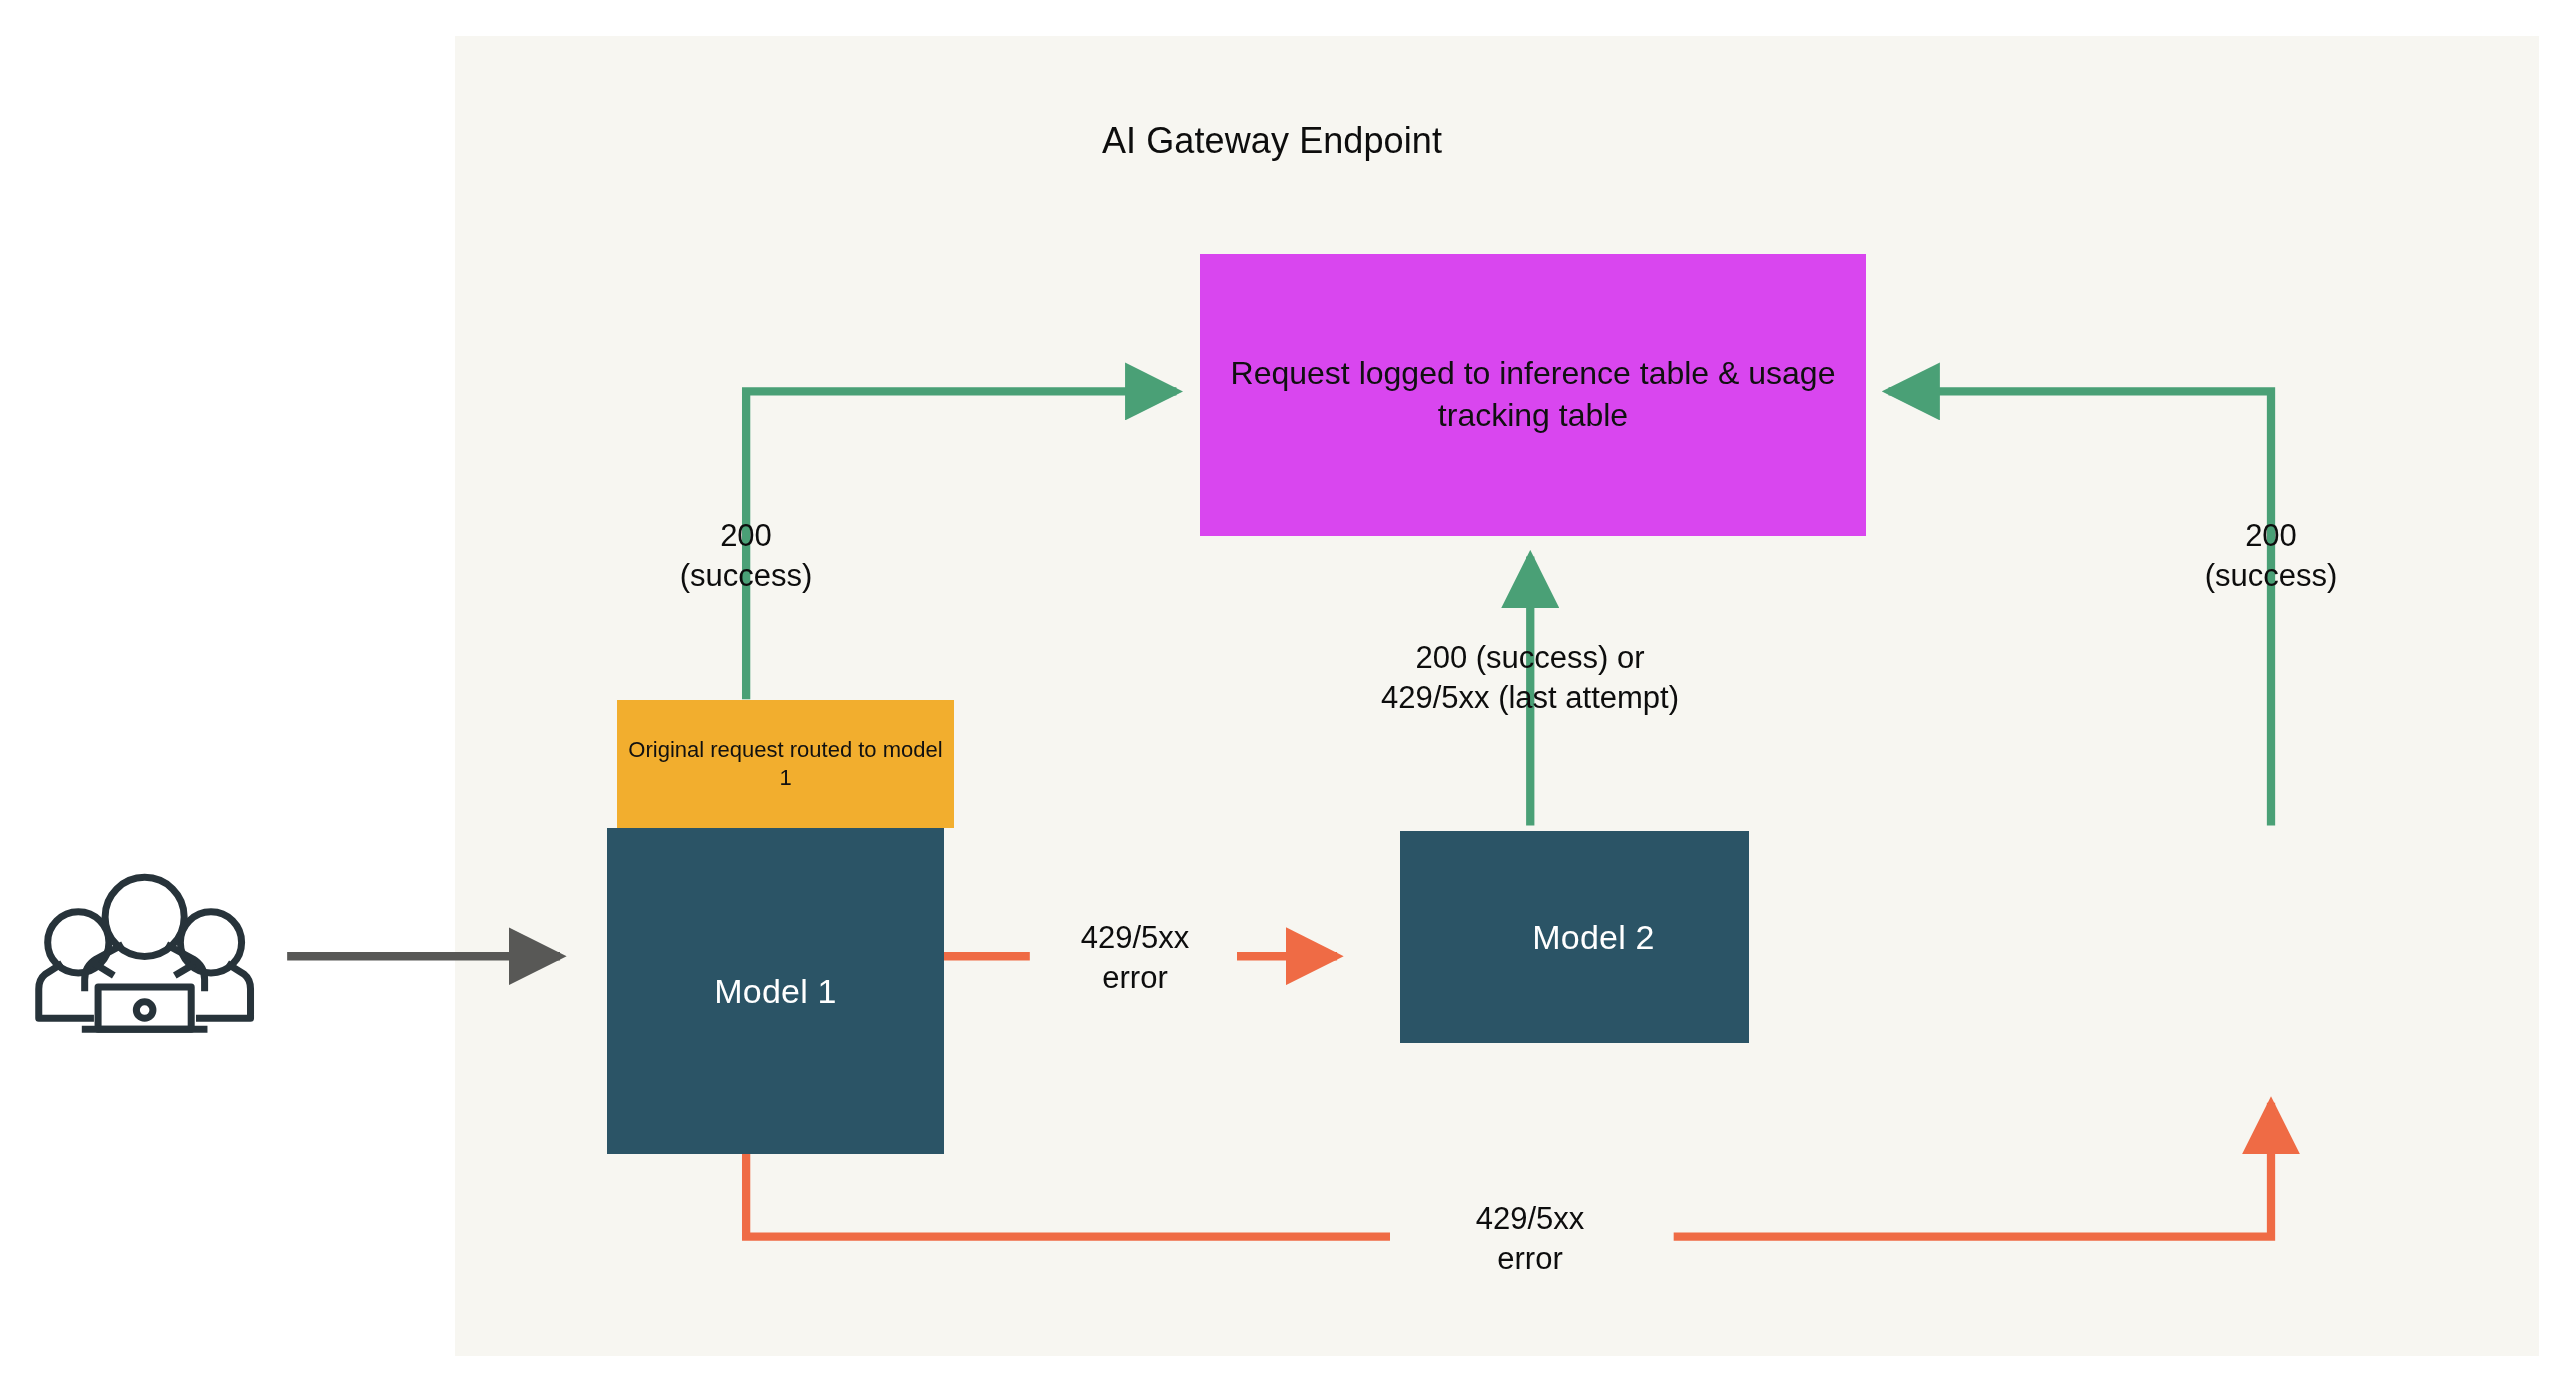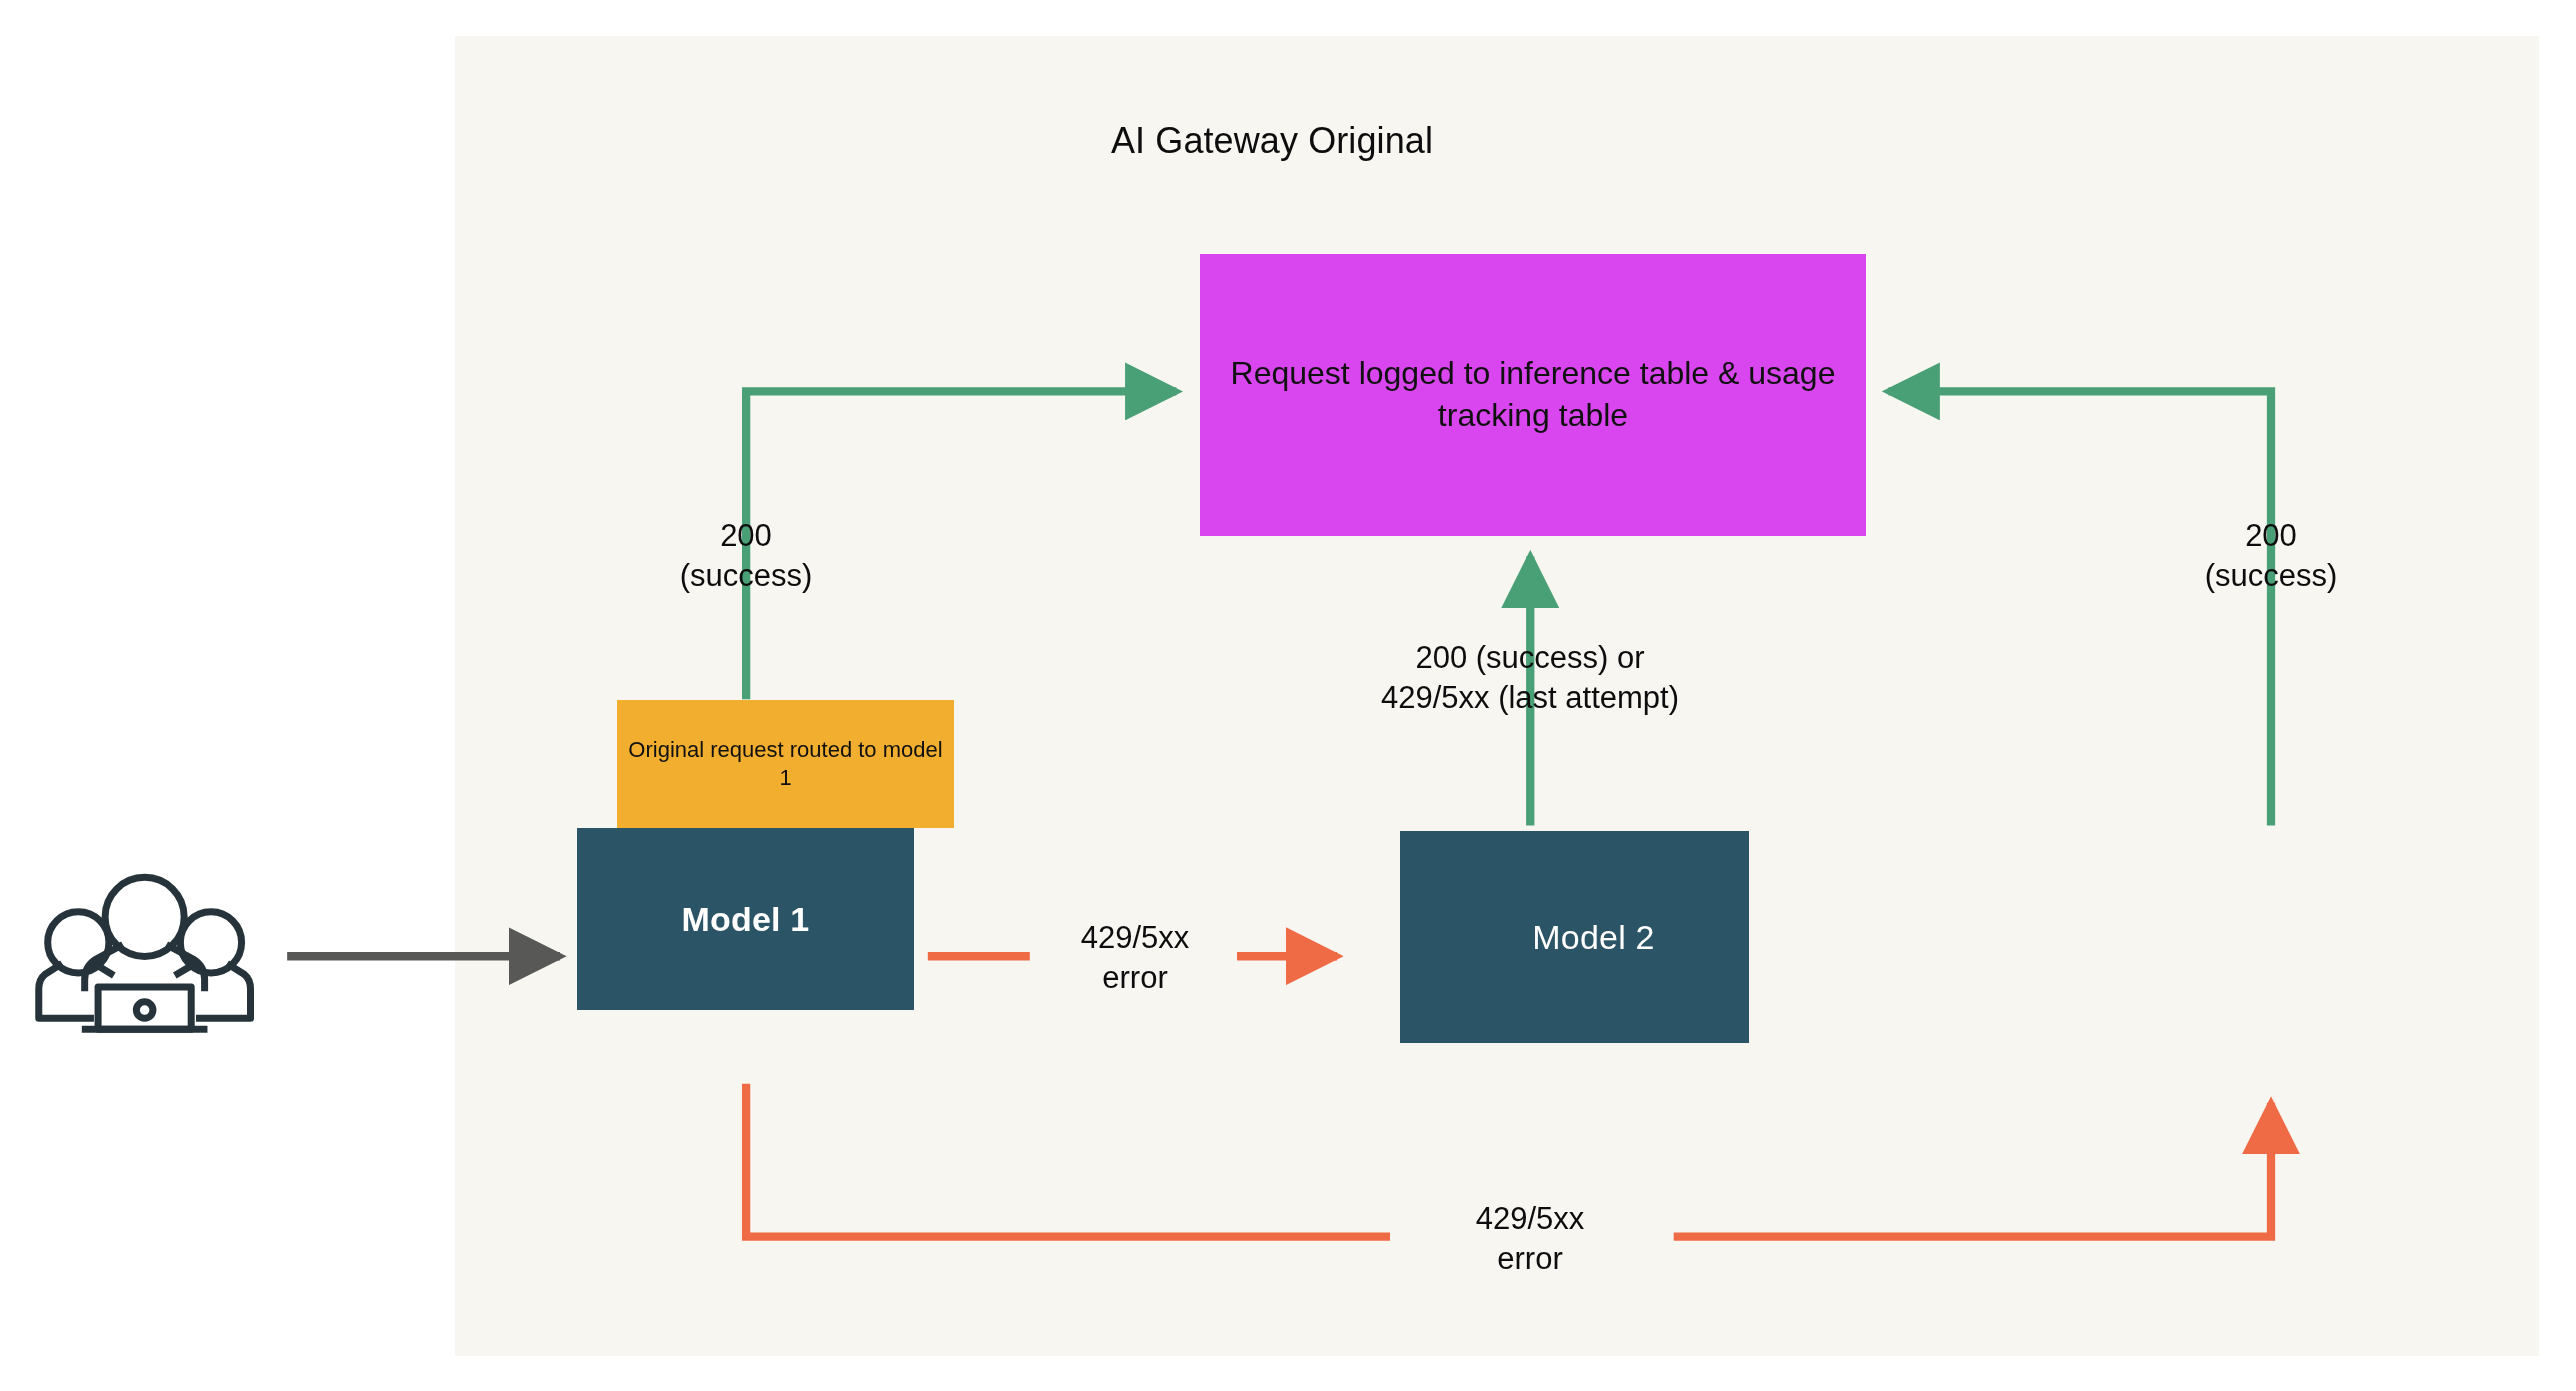--- a/index.html
+++ b/index.html
@@ -121,21 +121,21 @@
     <g>
       <path d="M 3562,1295 L 3562,614 L 2962,614" fill="none" stroke="#4aa076" stroke-width="13" marker-end="url(#arrow-green)"></path>
     </g>
 
     <g>
       <path d="M 1170,1700 L 1170,1940 L 2180,1940" fill="none" stroke="#ef6b45" stroke-width="13"></path>
       <path d="M 2625,1940 L 3562,1940 L 3562,1730" fill="none" stroke="#ef6b45" stroke-width="13" marker-end="url(#arrow-orange)"></path>
     </g>
   </svg>
 
-  <div class="diagram-title" style="left:1272px; top:120px; transform:translateX(-50%);">AI Gateway Original</div>
+  <div class="diagram-title" style="left:1272px; top:120px; transform:translateX(-50%);">AI Gateway Endpoint</div>
 
   <div class="users-icon" style="left:25.5px; top:858px; width:236px; height:179px;">
     <svg viewBox="0 0 370 280" width="236" height="179">
       <g fill="none" stroke="#27333a" stroke-width="11" stroke-linecap="square" stroke-linejoin="round">
 
         <circle cx="82" cy="132" r="48"></circle>
         <path d="M 112,168 L 133,181"></path>
         <path d="M 52,168 L 30,182 Q 20,190 20,205 L 20,251 L 101,251"></path>
 
         <circle cx="290" cy="132" r="48"></circle>
@@ -156,21 +156,21 @@
   <div class="node blue-box" style="left:1200px; top:254px; width:666px; height:282px;">
     <span>Request logged to inference
 table &amp; usage tracking table</span>
   </div>
 
   <div class="node orange-banner" style="left:577px; top:700px; width:337px; height:128px;">
     <span>Original request
 routed to model 1</span>
   </div>
 
-  <div class="node model-box" style="left:577px; top:828px; width:337px; height:182px;font-weight:bold;">
+  <div class="node model-box" style="left:607px; top:828px; width:337px; height:326px;">
     <span>Model 1</span>
   </div>
 
   <div class="node model-box" style="left:1400px; top:831px; width:349px; height:212px;padding-left:38px;">
     <span>Model 2</span>
   </div>
 
 
   <div class="edge-label" style="left:746px; top:516px; width:268px; transform:translateX(-50%);">200
 (success)</div>

